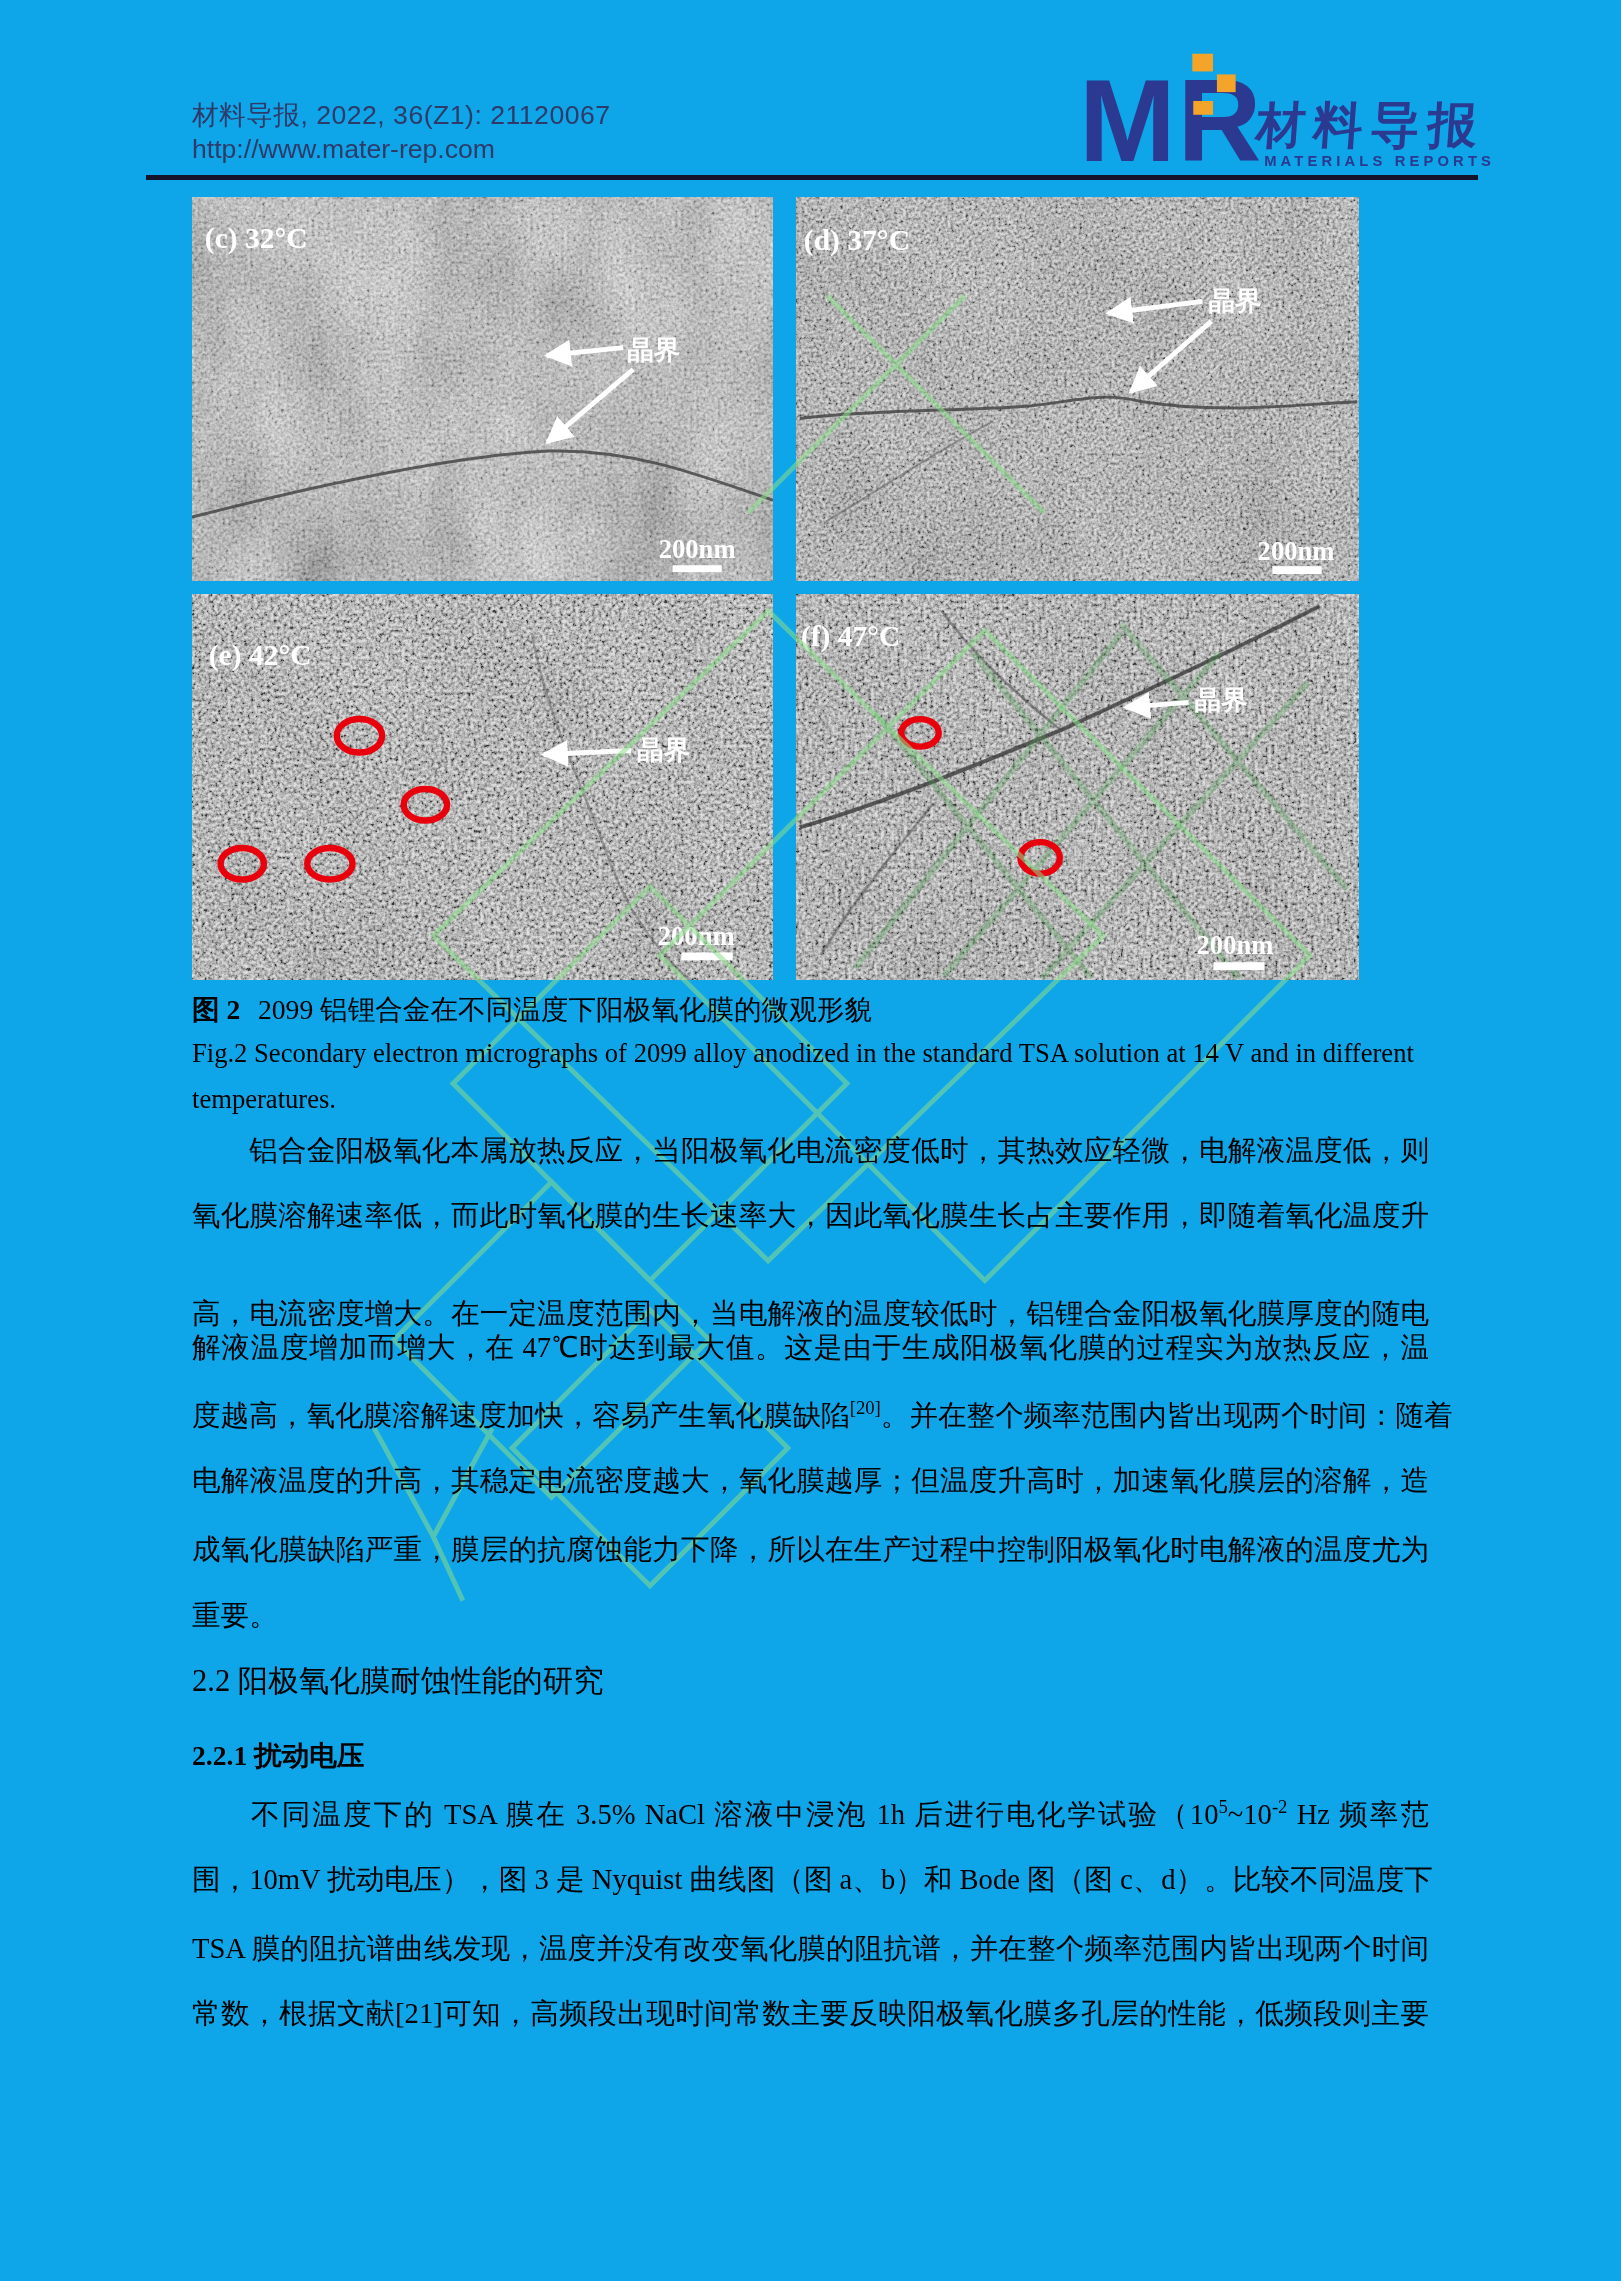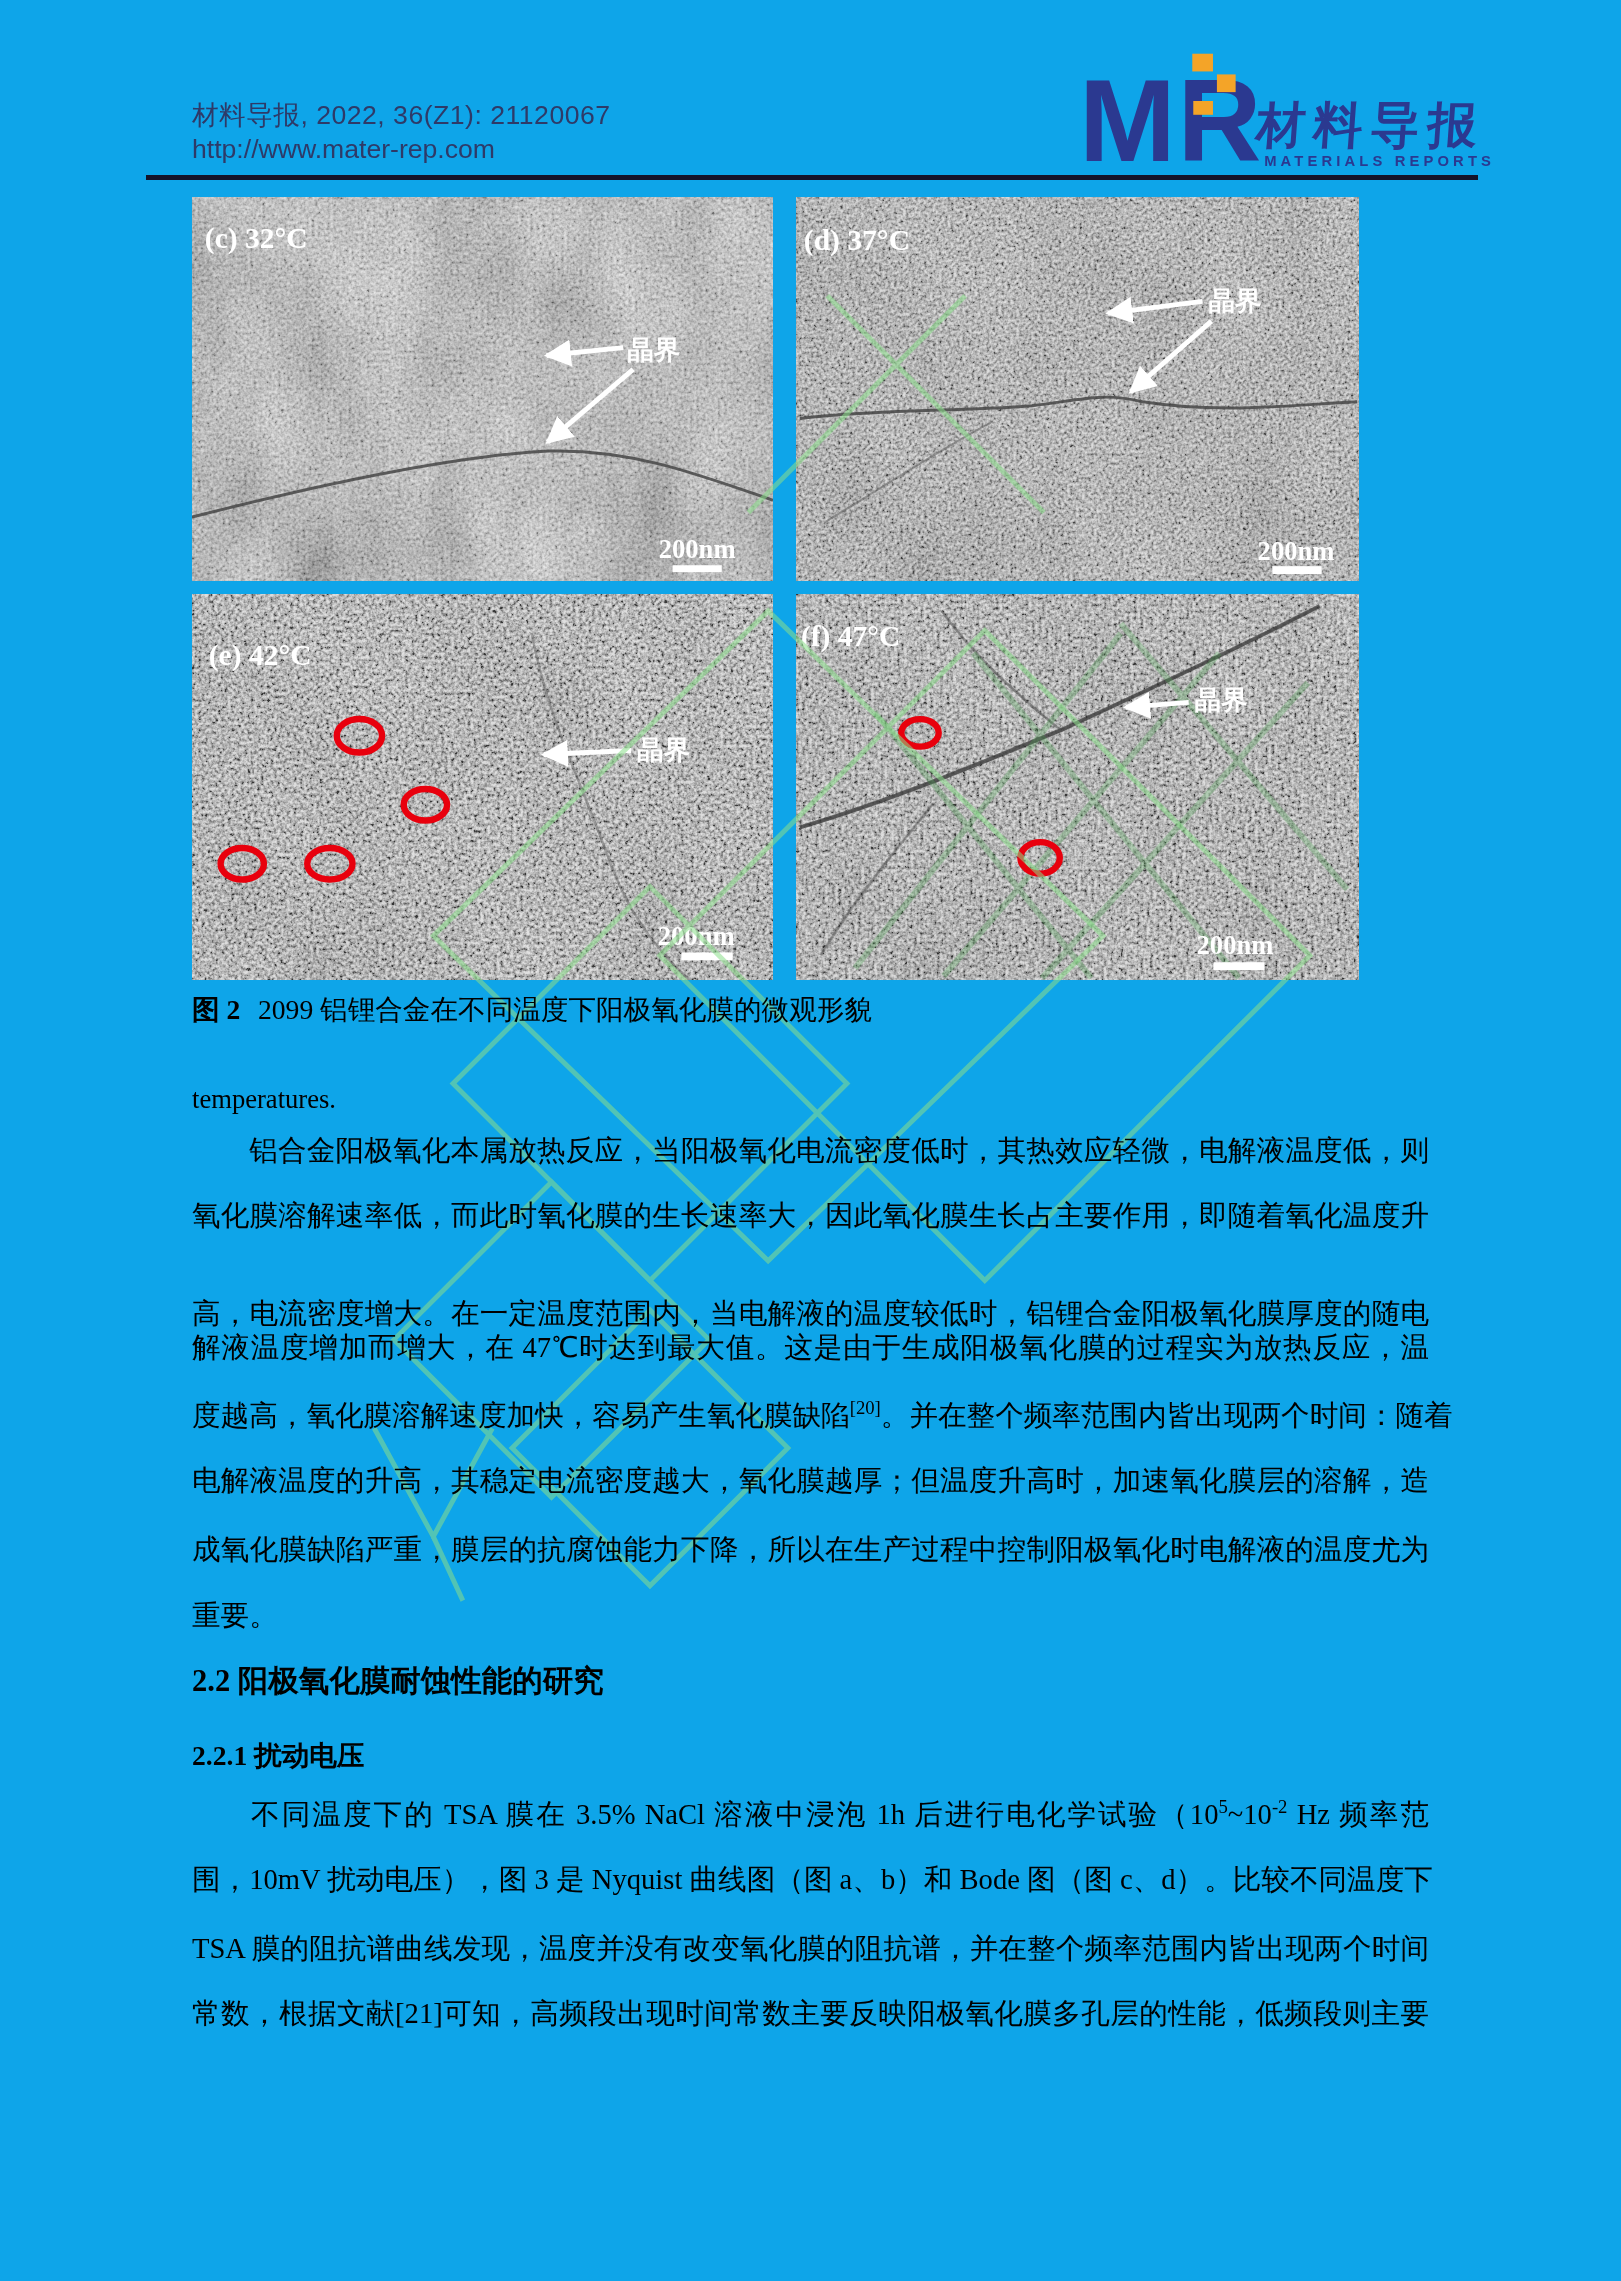--- a/index.html
+++ b/index.html
@@ -24,21 +24,21 @@
   .cap-zh{top:991px;font-size:27.6px;}
   .cap-zh b{margin-right:17.7px;}
   .cap-en1{top:1038px;font-size:26.6px;}
   .cap-en2{top:1084px;font-size:26.6px;}
   
   .bl{position:absolute;left:192px;width:1237px;font-size:28.6px;line-height:35px;
       text-align:justify;text-align-last:justify;white-space:nowrap;z-index:3;}
   .bl.noj{text-align-last:left;}
   .bl .ind{display:inline-block;width:57px;}
   sup{font-size:18.7px;vertical-align:super;line-height:0;}
-  .h22{position:absolute;left:192px;top:1661px;font-size:30.5px;font-weight:bold;z-index:3;}
+  .h22{position:absolute;left:192px;top:1661px;font-size:30.5px;font-weight:normal;z-index:3;}
   .h221{position:absolute;left:192px;top:1737px;font-size:27.6px;font-weight:bold;z-index:3;}
   .sem-label{font:bold 30px "Liberation Serif",serif;fill:#ffffff;}
   .sem-anno{font:bold 27px "Liberation Serif",serif;fill:#ffffff;}
   .sem-scale{font:bold 27px "Liberation Serif",serif;fill:#ffffff;}
 </style>
 </head>
 <body>
 
 <div class="page">
 
@@ -219,20 +219,21 @@
       <path d="M380,1450 L440,1560 L500,1450"></path>
       <path d="M440,1560 L470,1625"></path>
       <path d="M840,300 L1060,520"></path>
       <path d="M760,520 L980,300"></path>
     </g>
   </svg>
 
   <div class="cap cap-zh">
     <b>图 2</b><span>2099 铝锂合金在不同温度下阳极氧化膜的微观形貌</span>
   </div>
+  <div class="cap cap-en1">Fig.2    Secondary electron micrographs of 2099 alloy anodized in the standard TSA solution at 14 V and in different</div>
   <div class="cap cap-en2">temperatures.</div>
 
   <div class="bl" style="top:1133px"><span class="ind"></span><span>铝合金阳极氧化本属放热反应，当阳极氧化电流密度低时，其热效应轻微，电解液温度低，则</span></div>
   <div class="bl" style="top:1198px">氧化膜溶解速率低，而此时氧化膜的生长速率大，因此氧化膜生长占主要作用，即随着氧化温度升</div>
   <div class="bl" style="top:1296px">高，电流密度增大。在一定温度范围内，当电解液的温度较低时，铝锂合金阳极氧化膜厚度的随电</div>
   <div class="bl" style="top:1330px">解液温度增加而增大，在 47℃时达到最大值。这是由于生成阳极氧化膜的过程实为放热反应，温</div>
   <div class="bl" style="top:1398px"><span>度越高，氧化膜溶解速度加快，容易产生氧化膜缺陷</span><sup>[20]</sup><span>。并在整个频率范围内皆出现两个时间：随着</span></div>
   <div class="bl" style="top:1463px">电解液温度的升高，其稳定电流密度越大，氧化膜越厚；但温度升高时，加速氧化膜层的溶解，造</div>
   <div class="bl noj" style="top:1598px">重要。</div>
   <div class="bl" style="top:1532px">成氧化膜缺陷严重，膜层的抗腐蚀能力下降，所以在生产过程中控制阳极氧化时电解液的温度尤为</div>

